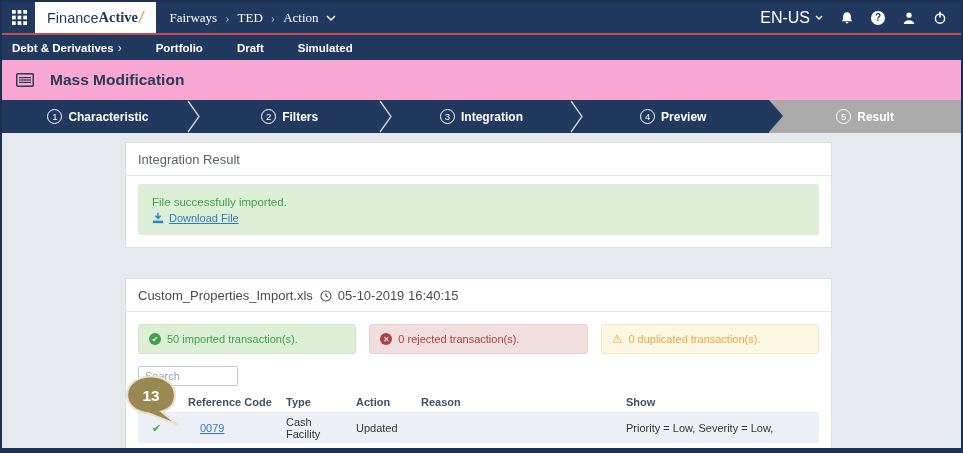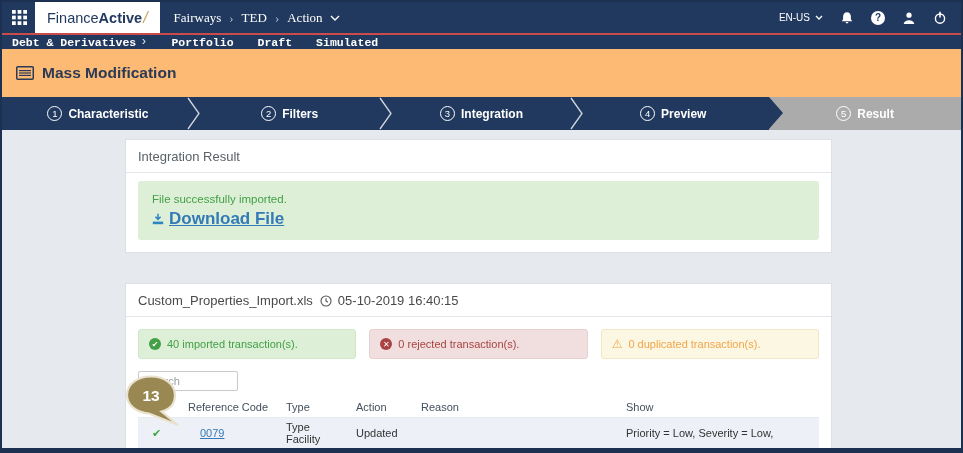--- a/index.html
+++ b/index.html
@@ -16,47 +16,47 @@
   .topbar {
     height:31px; background:#21395f;
     display:flex; align-items:center; color:#fff;
   }
   .grid-btn { margin:0 8px 0 10px; display:flex; align-items:center; cursor:pointer; }
   .logo-box {
     background:#fff; height:31px; display:flex; align-items:center;
     padding:0 12px 0 12px; font-size:14.5px; color:#233a60; cursor:pointer;
   }
   .logo-f { font-weight:400; }
-  .logo-a { font-weight:700; }
+  .logo-a { font-weight:700;font-family:Liberation Serif, serif; }
   .logo-slash { color:#c8a45c; font-weight:400; font-style:italic; margin-left:1px; font-size:16px; }
   .breadcrumb { display:flex; align-items:center; margin-left:14px; font-size:13px;font-family:Liberation Serif, serif; }
   .bc-item { color:#fff; cursor:pointer; }
   .bc-sep { color:rgba(255,255,255,.65); padding:0 8px; font-size:13px; }
   .bc-caret { margin-left:7px; display:flex; align-items:center; }
   .topbar-right { margin-left:auto; display:flex; align-items:center; gap:17px; padding-right:14px; }
-  .lang { font-size:10px; display:flex; align-items:center; gap:5px; cursor:pointer; }
+  .lang { font-size:16px; display:flex; align-items:center; gap:5px; cursor:pointer; }
   .tb-icon { display:flex; align-items:center; cursor:pointer; }
   .help-badge {
     width:14px; height:14px; border-radius:50%; background:#fff; color:#21395f;
     font-size:10px; font-weight:700; display:flex; align-items:center; justify-content:center;
   }
 
   
   .subnav {
-    height:16px; background:#21395f; border-top:2px solid #c94b4b;
-    display:flex; align-items:center; padding-left:10px; gap:24px;
-    color:#fff; font-size:11.5px; font-weight:700;font-family:Liberation Mono, monospace;
+    height:27px; background:#21395f; border-top:2px solid #c94b4b;
+    display:flex; align-items:center; padding-left:10px; gap:34px;
+    color:#fff; font-size:11.5px; font-weight:700;
   }
   .subnav-item { cursor:pointer; display:flex; align-items:center; }
   .subnav-chevron { font-weight:400; margin-left:4px; color:rgba(255,255,255,.85); font-size:12px; }
 
   
   .title-band {
-    height:48px; background:#fdba74; display:flex; align-items:center;
-    padding-left:14px; gap:8px;
+    height:40px; background:#f9a8d4; display:flex; align-items:center;
+    padding-left:14px; gap:16px;
   }
   .page-title { color:#2b3a55; font-size:15.5px; font-weight:700; }
 
   
   .wizard { height:33px; position:relative; background:#ababab; }
   .wz-blue { position:absolute; left:0; top:0; width:80%; height:100%; background:#21395f; }
   .wz-arrow {
     position:absolute; left:80%; top:0; width:0; height:0;
     border-top:16.5px solid transparent; border-bottom:16.5px solid transparent;
     border-left:14px solid #21395f;
@@ -83,21 +83,21 @@
     padding:9px 12px 8px; border-bottom:1px solid #e3e6ea;
     font-size:13px; color:#5a6268; display:flex; align-items:center;
   }
   .card-body { padding:8px 12px 12px; }
 
   .alert-success {
     background:#ddefd6; border-radius:3px; padding:12px 14px 11px;
     font-size:11.5px; color:#43a047;
   }
   .dl-row { margin-top:4px; display:flex; align-items:center; gap:5px; }
-  .dl-link { color:#337ab7; text-decoration:underline; font-weight:700; font-size:17px; cursor:pointer; }
+  .dl-link { color:#337ab7; text-decoration:underline; font-weight:400; font-size:11px; cursor:pointer; }
 
   .file-name { color:#4a4a4a; font-weight:400; }
   .clock-ico { margin:0 6px 0 7px; display:flex; }
   .file-time { color:#4a4a4a; }
 
   .stats-row { display:flex; gap:13px; margin-top:4px; }
   .stat {
     flex:1; border-radius:3px; padding:8px 10px; font-size:11px;
     display:flex; align-items:center;
   }
@@ -114,21 +114,21 @@
 
   .search-input {
     margin:12px 0 6px; width:100px; height:20px; font-size:11px;
     padding:2px 6px; border:1px solid #c6cacf; border-radius:2px;
     font-family:"Liberation Sans", sans-serif; color:#333;
   }
   .search-input::placeholder { color:#9aa0a6; }
 
   table.results { width:100%; border-collapse:collapse; font-size:11px; color:#333; table-layout:fixed; }
   .results th {
-    text-align:left; font-weight:400; color:#44505e; padding:4px 0 4px 10px;
+    text-align:left; font-weight:700; color:#44505e; padding:4px 0 4px 10px;
     border-bottom:1px solid #e8ebef; font-size:11px;
   }
   .results td { padding:3px 0 3px 10px; height:18px; vertical-align:middle; }
   .results tr.striped { background:#edf1f7; }
   .c-check { padding-left:14px !important; }
   .check-glyph { color:#3fa548; font-size:11px; }
   .ref-link { color:#337ab7; text-decoration:underline; cursor:pointer;margin-left:12px; }
 
   .callout { position:absolute; left:123px; top:373px; z-index:5; }
 </style>
@@ -284,21 +284,21 @@
             <path d="M6 3.2 V6 L7.9 7.3" stroke="#555" stroke-width="1.1"></path>
           </svg>
         </span>
         <span class="file-time">05-10-2019 16:40:15</span>
       </div>
       <div class="card-body">
 
         <div class="stats-row">
           <div class="stat stat-green">
             <span class="ico-circle g">✔</span>
-            <span>40 imported transaction(s).</span>
+            <span>50 imported transaction(s).</span>
           </div>
           <div class="stat stat-red">
             <span class="ico-circle r">✕</span>
             <span>0 rejected transaction(s).</span>
           </div>
           <div class="stat stat-yellow">
             <span class="ico-warn">⚠</span>
             <span>0 duplicated transaction(s).</span>
           </div>
         </div>
@@ -321,21 +321,21 @@
               <th>Type</th>
               <th>Action</th>
               <th>Reason</th>
               <th>Show</th>
             </tr>
           </thead>
           <tbody>
             <tr class="striped">
               <td class="c-check"><span class="check-glyph">✔</span></td>
               <td><a class="ref-link">0079</a></td>
-              <td>Type Facility</td>
+              <td>Cash Facility</td>
               <td>Updated</td>
               <td></td>
               <td>Priority = Low, Severity = Low,</td>
             </tr>
             <tr>
               <td class="c-check"><span class="check-glyph">✔</span></td>
               <td><a class="ref-link">0006-5</a></td>
               <td>Standard Loan</td>
               <td>Updated</td>
               <td></td>

